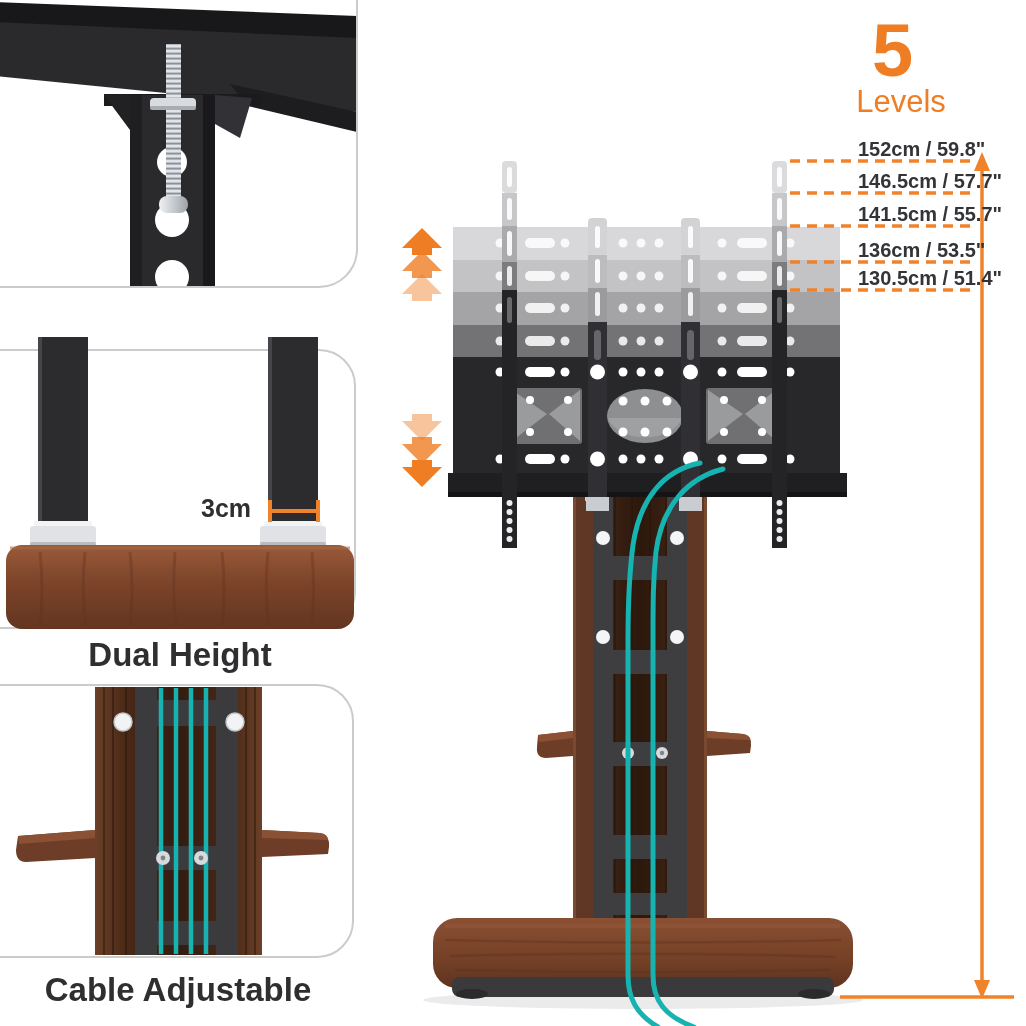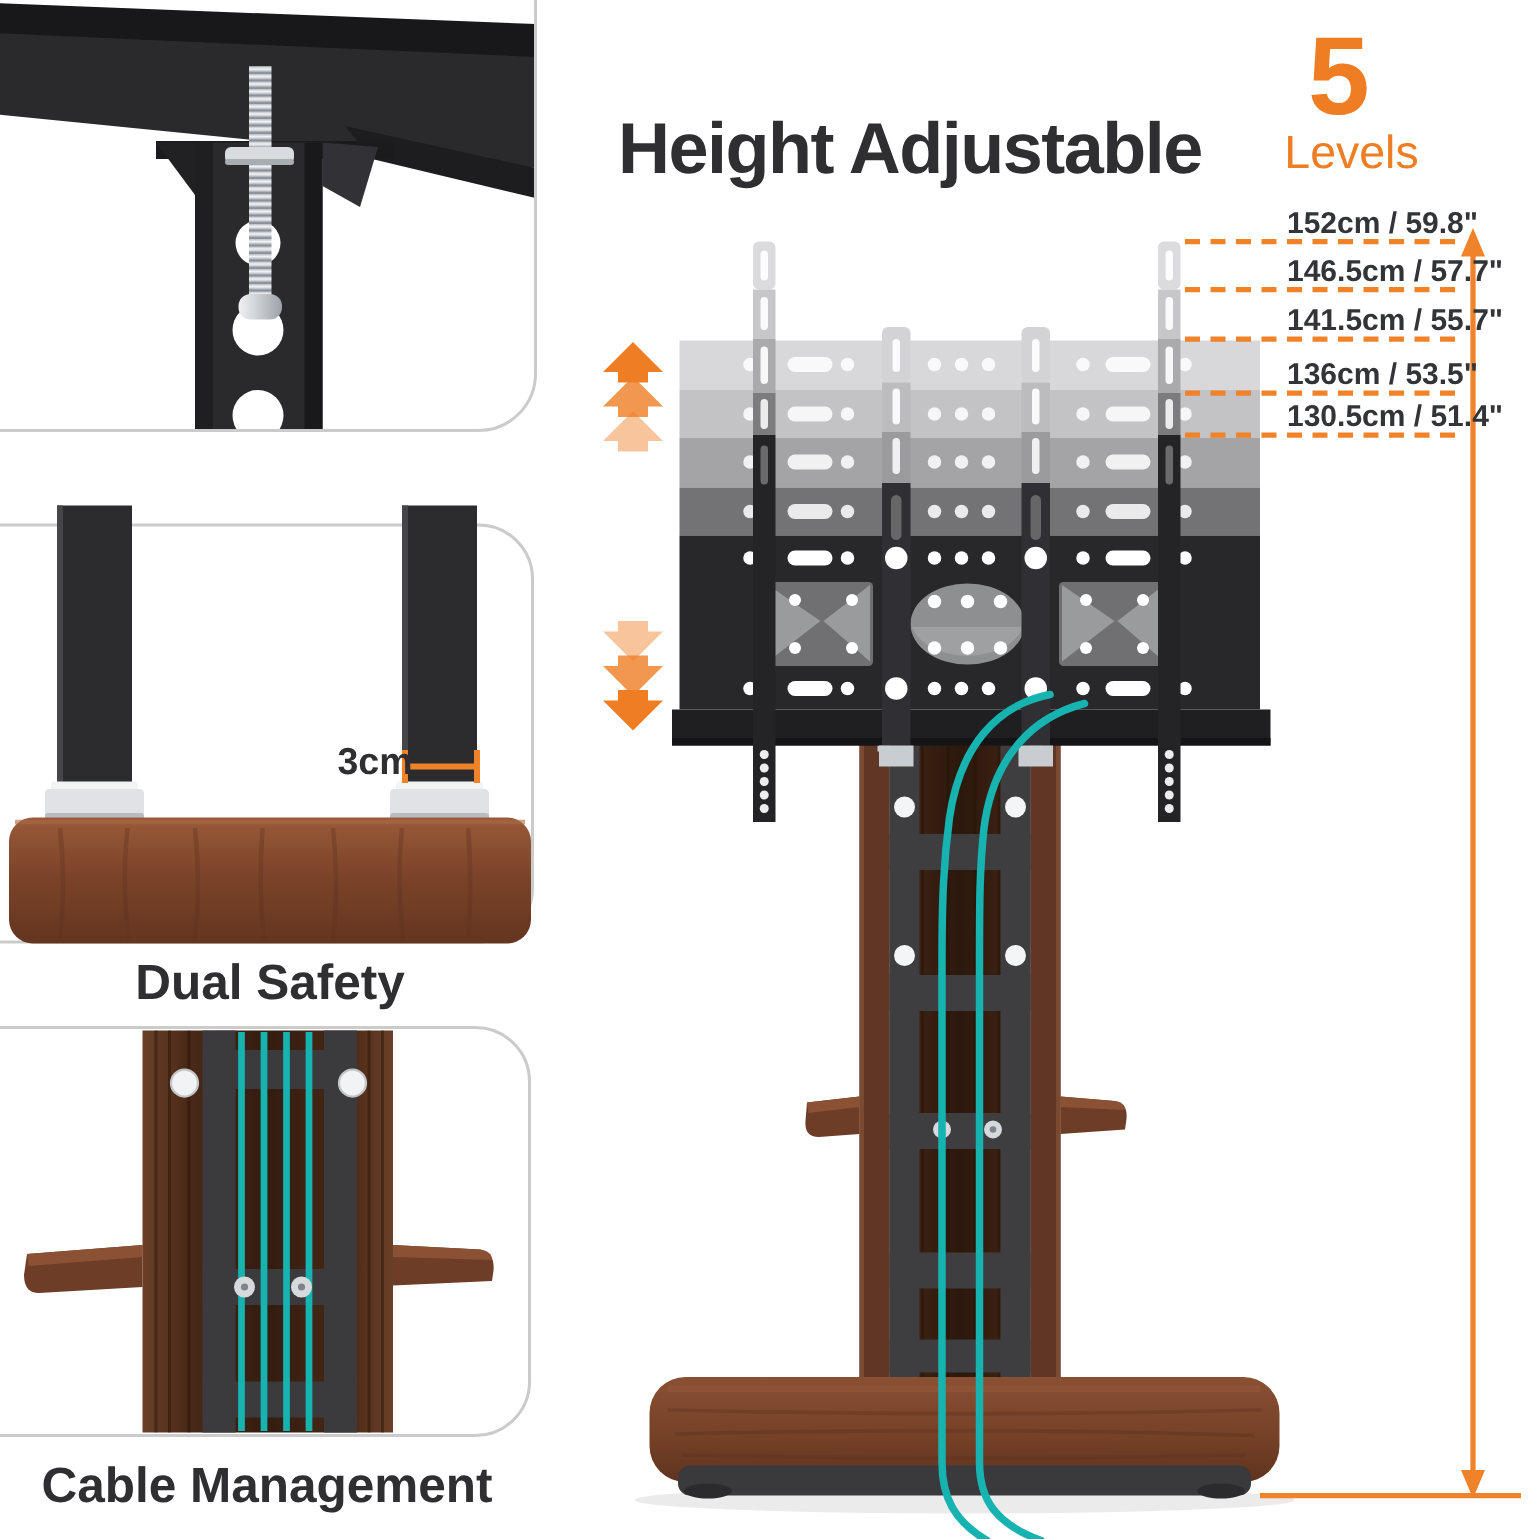--- a/index.html
+++ b/index.html
@@ -5,21 +5,21 @@
   html,body{margin:0;padding:0;background:#fff;}
   .stage{position:relative;width:1026px;height:1026px;background:#fff;overflow:hidden;
          font-family:"Liberation Sans",sans-serif;color:#313134;}
   .stage svg{position:absolute;left:0;top:0;}
   .txt{position:absolute;white-space:nowrap;line-height:1;}
   .title{left:412px;top:76px;font-size:48px;font-weight:800;letter-spacing:-1px;color:#2f2f32;}
   .badge-num{left:872px;top:14px;font-size:74px;font-weight:800;color:#ee7d23;}
   .badge-cap{left:846px;top:86px;width:110px;text-align:center;font-size:31px;font-weight:400;color:#ee7d23;}
   .lvl{left:858px;font-size:20px;font-weight:700;color:#333437;}
   .feature{width:310px;text-align:center;font-size:33px;font-weight:700;color:#2f2f32;}
-  .gap{left:201px;top:496px;font-size:25px;font-weight:700;color:#2f2f32;margin-left:24px;}
+  .gap{left:201px;top:496px;font-size:25px;font-weight:700;color:#2f2f32;}
 </style>
 </head>
 <body>
 
 <div class="stage">
 
 <svg width="1026" height="1026" viewBox="0 0 1026 1026">
   <defs>
     <clipPath id="clipP1">
           <rect x="-40" y="-40" width="397" height="327" rx="38"></rect>
@@ -372,26 +372,25 @@
         <line x1="790" y1="290" x2="976" y2="290"></line>
       </g>
       <line x1="982" y1="166" x2="982" y2="988"></line>
       <path d="M982,152 L990,171 L974,171 Z" fill="#F0832A" stroke="none"></path>
       <path d="M982,999 L990,980 L974,980 Z" fill="#F0832A" stroke="none"></path>
       <line x1="840" y1="997" x2="1014" y2="997"></line>
     </g>
   </g>
 </svg>
 
-  <div class="txt title">Height Adjustable</div>
   <div class="txt badge-num">5</div>
   <div class="txt badge-cap">Levels</div>
 
   <div class="txt lvl" style="top:139px">152cm / 59.8"</div>
   <div class="txt lvl" style="top:171px">146.5cm / 57.7"</div>
   <div class="txt lvl" style="top:204px">141.5cm / 55.7"</div>
   <div class="txt lvl" style="top:240px">136cm / 53.5"</div>
   <div class="txt lvl" style="top:268px">130.5cm / 51.4"</div>
 
-  <div class="txt feature" style="left:25px;top:638px">Dual Safety</div>
-  <div class="txt feature" style="left:23px;top:973px">Cable Management</div>
+  <div class="txt feature" style="left:25px;top:638px">Dual Height</div>
+  <div class="txt feature" style="left:23px;top:973px">Cable Adjustable</div>
   <div class="txt gap">3cm</div>
 </div>
 
 </body></html>

